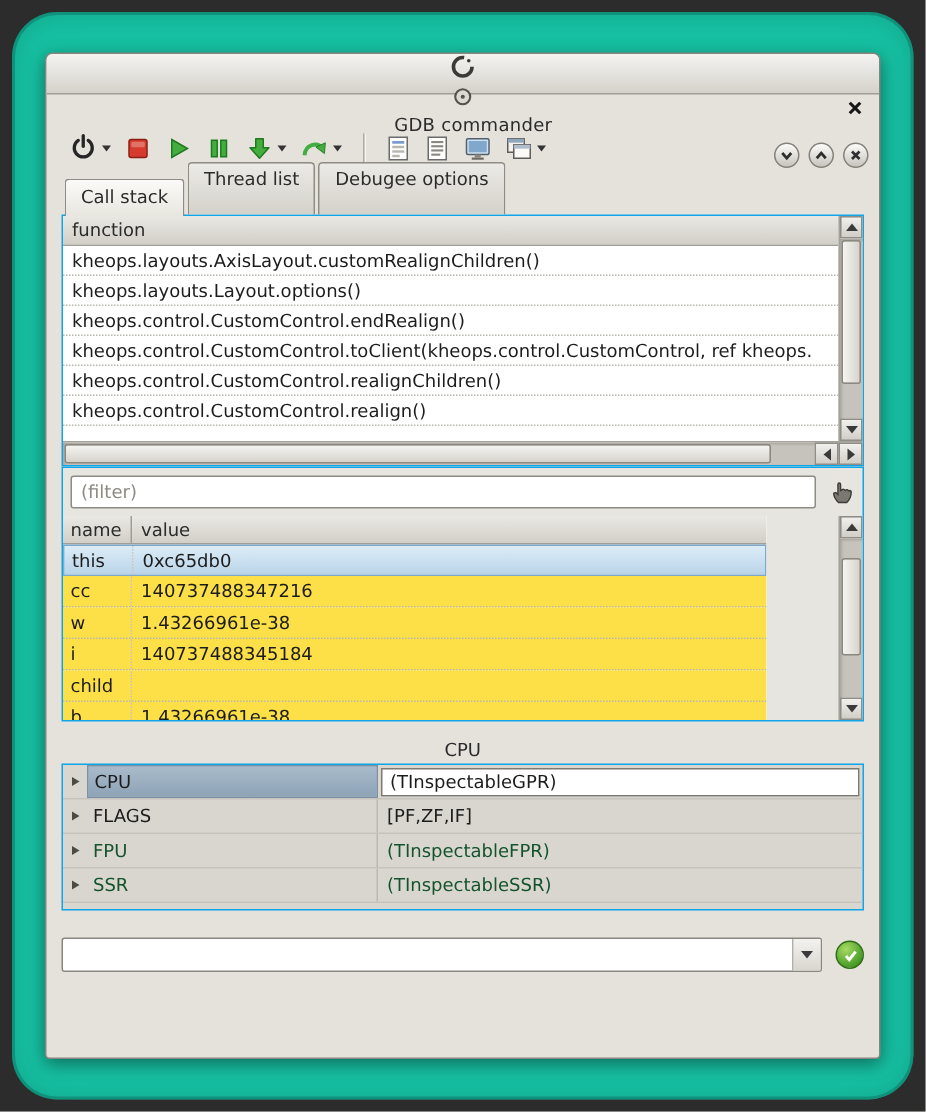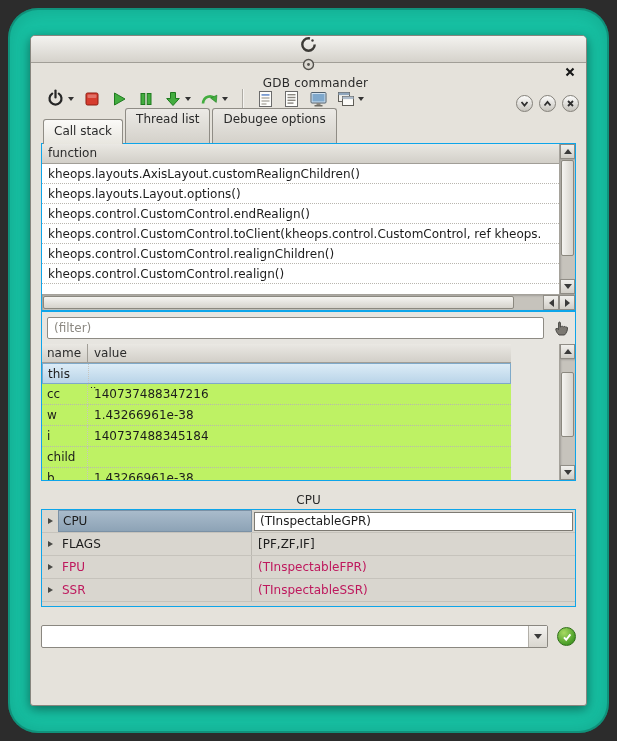--- a/index.html
+++ b/index.html
@@ -118,33 +118,32 @@
     padding: 0 6px; font: 12px "DejaVu Sans", "Liberation Sans", sans-serif; color: #1c1c1c;
   }
   .filter-input::placeholder { color: #8d8a83; }
   .filter-icon { display: flex; align-items: center; }
   .vars-body { display: flex; height: 136px; overflow: hidden; gap: 48px; }
   .vars-table { flex: 1; background: #fff; overflow: hidden; }
   .vt-header { display: flex; height: 19px; background: linear-gradient(#eae8e3, #d2cfc8); border-bottom: 1px solid #a19e97; color: #2b2b2b; }
   .vt-header .vt-name { border-right: 1px solid #a19e97; }
   .vt-name { width: 46px; padding: 2px 5px; }
   .vt-value { flex: 1; padding: 2px 6px; white-space: nowrap; overflow: hidden; }
-  .vt-row { display: flex; height: 21px; border-bottom: 1px dotted #b9b6af; background: #bef264; align-items: stretch; }
+  .vt-row { display: flex; height: 21px; border-bottom: 1px dotted #b9b6af; background: #fde047; align-items: stretch; }
   .vt-row .vt-name { border-right: 1px dotted #c8c5be; padding-top: 3px; }
   .vt-row .vt-value { padding-top: 3px; }
   .vt-row.selected {
     background: linear-gradient(#dcecf7, #b9d4e8);
     border: 1px solid #7fa9c9;
-    flex-direction: column;
   }
   
   .group-caption { text-align: center; margin-top: 12px; height: 16px; color: #2b2b2b; }
   .cpu-grid { background: #d9d6cf; height: 98px; }
   .cpu-row { display: flex; align-items: center; height: 23px; border-bottom: 1px solid #c6c3bc; }
-  .cpu-row.disabled { color: #be185d; }
+  .cpu-row.disabled { color: #14532d; }
   .cpu-expander { width: 16px; display: flex; align-items: center; justify-content: center; }
   .cpu-name { width: 194px; height: 100%; display: flex; align-items: center; padding: 0 4px; border-right: 1px solid #bbb8b1; }
   .cpu-name.selected {
     background: linear-gradient(#a9bbcb, #8da3b6);
     border: 1px solid #7b91a5; border-right: 1px solid #7b91a5;
   }
   .cpu-value { flex: 1; display: flex; align-items: center; padding: 0 6px; height: 100%; white-space: nowrap; overflow: hidden; }
   .cpu-value.editor {
     background: #fff; border: 1px solid #7d7a73; height: 19px;
     margin: 0 2px 0 2px; padding: 0 5px;

